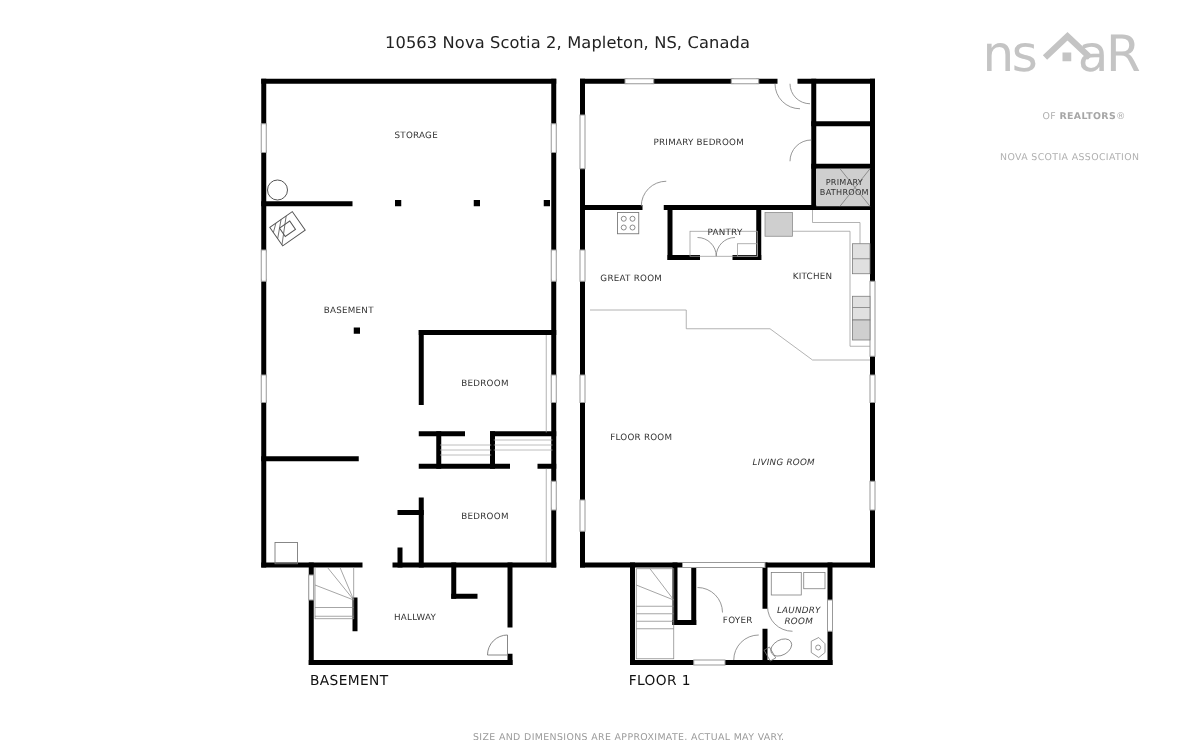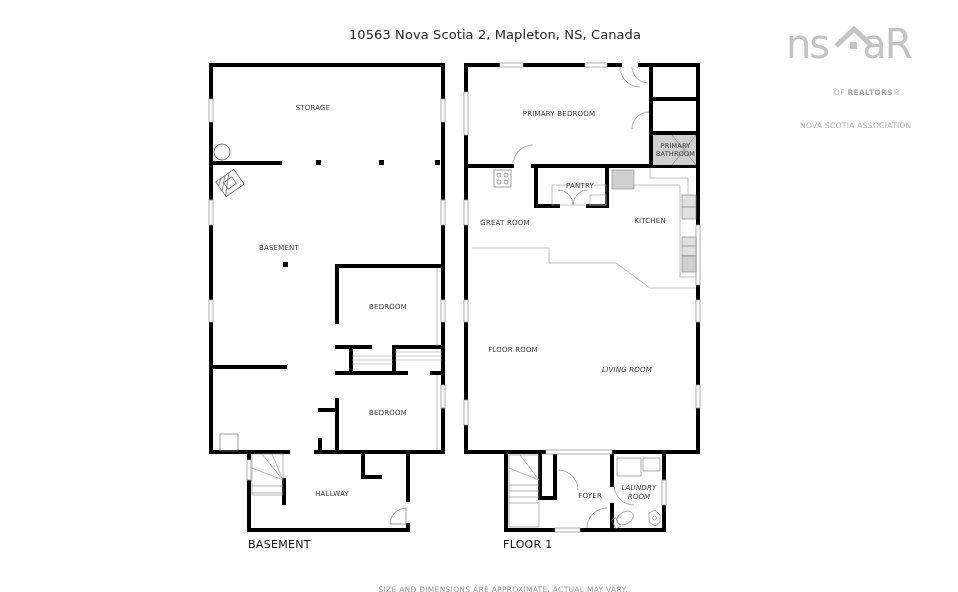--- a/index.html
+++ b/index.html
@@ -1,17 +1,17 @@
 <!DOCTYPE html>
 <html><head>
   <meta charset="utf-8">
   <style>
     html, body { margin: 0; padding: 0; background: #ffffff; }
     body { width: 958px; height: 592px; position: relative; overflow: hidden; font-family: "DejaVu Sans", sans-serif; }
-    .title { position: absolute; left: 0; width: 908px; top: 27px; text-align: center; font-size: 13px; color: #222; letter-spacing: 0.1px; padding-left: 41px; }
+    .title { position: absolute; left: 0; width: 908px; top: 27px; text-align: center; font-size: 13px; color: #222; letter-spacing: 0.1px; }
     .plan-svg { position: absolute; left: 0; top: 0; }
     .room-label { position: absolute; font-size: 7px; color: #333; letter-spacing: 0.2px; white-space: nowrap; text-align: center; line-height: 9px; }
     .floor-label { position: absolute; font-size: 11px; color: #111; letter-spacing: 0.3px; }
     .disclaimer { position: absolute; left: 0; width: 918px; top: 585px; text-align: center; font-size: 7.5px; color: #9a9a9a; font-weight: normal; letter-spacing: 0.3px; padding-left: 44px; }
     .logo { position: absolute; left: 786px; top: 22px; width: 160px; height: 80px; }
     .logo-name { position: absolute; left: 0; top: 0; font-size: 40px; color: #c4c4c4; font-family: "DejaVu Sans", sans-serif; letter-spacing: -2px; line-height: 44px; }
     .logo-sub1 { position: absolute; left: 14px; top: 70px; font-size: 7.5px; color: #b0b0b0; letter-spacing: 0.3px; white-space: nowrap; margin-top: 29px; }
     .logo-sub2 { position: absolute; left: 48px; top: 66px; font-size: 7.5px; color: #b0b0b0; letter-spacing: 0.3px; white-space: nowrap; }
     .logo-sub2 b { color: #a6a6a6; }
   </style>
@@ -253,21 +253,21 @@
       <ellipse cx="0" cy="0" rx="9" ry="6" fill="none" stroke="#777" stroke-width="0.6"></ellipse>
       <rect x="-13" y="-5" width="5" height="10" fill="none" stroke="#777" stroke-width="0.6"></rect>
     </g>
     <g>
       <polygon points="649,513 655,510 660,515 660,522 655,526 649,522" fill="none" stroke="#777" stroke-width="0.6"></polygon>
       <circle cx="654.5" cy="518" r="2" fill="none" stroke="#777" stroke-width="0.6"></circle>
     </g>
   </g>
 </svg>
 
-<div class="room-label" style="left:292px;top:104px;width:42px;">STORAGE</div>
+<div class="room-label" style="left:312px;top:104px;width:42px;">STORAGE</div>
 <div class="room-label" style="left:254px;top:244px;width:50px;">BASEMENT</div>
 <div class="room-label" style="left:364px;top:303px;width:48px;">BEDROOM</div>
 <div class="room-label" style="left:364px;top:409px;width:48px;">BEDROOM</div>
 <div class="room-label" style="left:308px;top:490px;width:48px;">HALLWAY</div>
 <div class="floor-label" style="left:248px;top:538px;">BASEMENT</div>
 
 <div class="room-label" style="left:516px;top:110px;width:86px;">PRIMARY BEDROOM</div>
 <div class="room-label" style="left:653px;top:142px;width:45px;font-size:6.5px;line-height:8px;">
   <div>PRIMARY</div>
   <div>BATHROOM</div>

